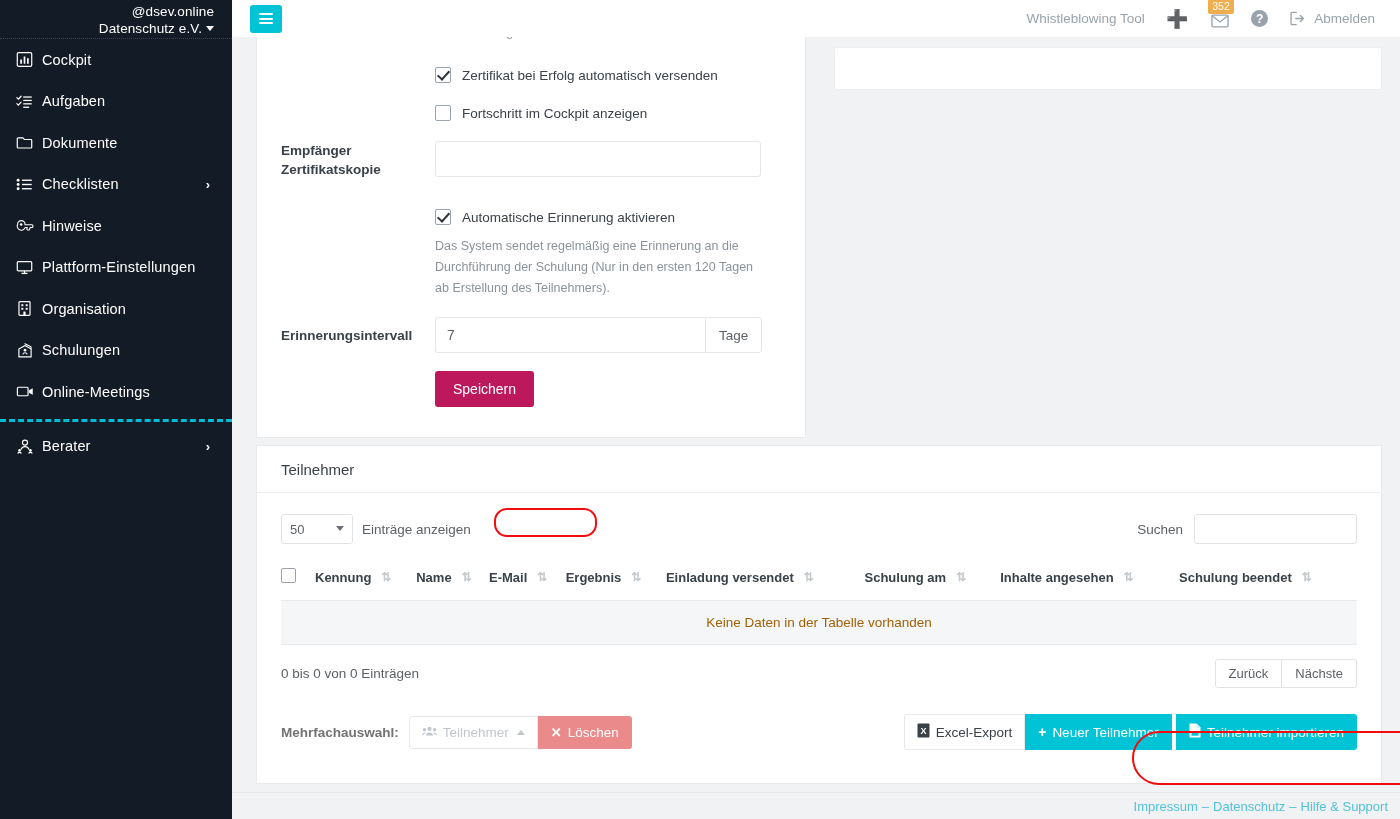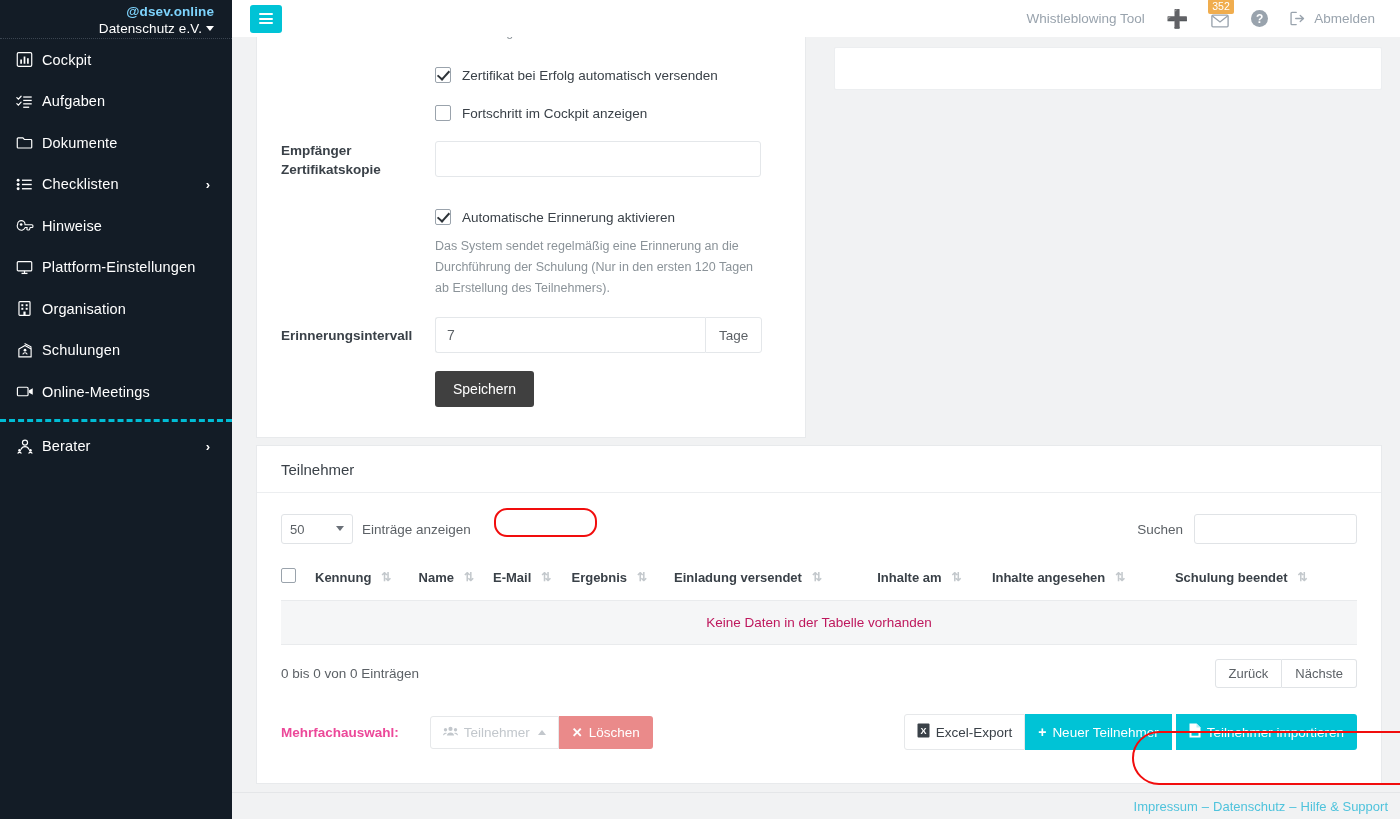--- a/index.html
+++ b/index.html
@@ -19,21 +19,21 @@
     background: #131c26;
     color: #ffffff;
   }
   #sidebar-header {
     height: 39px;
     padding: 4px 18px 0 0;
     text-align: right;
     border-bottom: 1px dotted #3a4450;
   }
   #sidebar-header .org-mail {
-    font-size: 13.5px; font-weight: bold; color: #7dd3fc;
+    font-size: 13.5px; font-weight: normal; color: #ffffff;
     line-height: 15px; letter-spacing: .1px;
   }
   #sidebar-header .org-name {
     font-size: 13.5px; color: #ffffff;
     line-height: 17px; letter-spacing: .1px;
   }
   #sidebar-header .caret-down {
     display: inline-block; margin-left: 4px;
     border-left: 4px solid transparent;
     border-right: 4px solid transparent;
@@ -171,21 +171,21 @@
   }
   .input-group .ig-addon {
     height: 36px; padding: 0 13px;
     border: 1px solid #e4e7ea;
     border-radius: 0 3px 3px 0;
     background: #ffffff;
     font-size: 13.5px; color: #5c6166;
     display: flex; align-items: center;
   }
   .btn-primary {
-    background: #404040; color: #ffffff;
+    background: #be185d; color: #ffffff;
     border: none; border-radius: 3px;
     font-size: 14px;
     padding: 10px 18px;
     font-family: inherit;
     cursor: pointer;
   }
 
   
   #right-card {
     position: absolute; left: 602px; top: 10px;
@@ -253,42 +253,42 @@
     font-size: 12px; line-height: 12px;
     letter-spacing: -2px;
   }
   .hdr-chk {
     width: 15px; height: 15px;
     border: 1px solid #9aa3ac; border-radius: 2px;
     display: inline-block;
   }
   td.empty-cell {
     text-align: center;
-    font-size: 13.5px; color: #be185d;
+    font-size: 13.5px; color: #a16207;
     background: #f5f6f7;
     padding: 14px 0;
     border-bottom: 1px solid #e9ebed;
   }
   .dt-bottom {
     display: flex; align-items: center;
     margin-top: 14px;
   }
   .dt-info { font-size: 13.5px; color: #5c6166; }
   .pager { margin-left: auto; display: flex; }
   .pager .pg {
     border: 1px solid #e0e3e6;
     font-size: 13px; color: #5c6166;
     padding: 6px 13px;
     background: #ffffff;
   }
   .pager .pg:first-child { border-radius: 3px 0 0 3px; }
   .pager .pg:last-child { border-left: none; border-radius: 0 3px 3px 0; }
 
   .bulk-row { display: flex; align-items: center; margin-top: 26px; }
-  .bulk-label { font-size: 13.5px; font-weight: bold; color: #ec4899; margin-right: 31px; }
+  .bulk-label { font-size: 13.5px; font-weight: bold; color: #737373; margin-right: 10px; }
   .btn-group { display: flex; }
   .btn-muted {
     background: #ffffff; border: 1px solid #e6e8ea;
     border-radius: 3px 0 0 3px;
     color: #c2c7cc; font-size: 13.5px;
     padding: 8px 12px;
     display: flex; align-items: center; gap: 6px;
   }
   .btn-danger {
     background: #ea8a8a; color: #ffffff;
@@ -632,21 +632,21 @@
                 </span>
               </th>
             <th>
                 <span class="th-inner">
                   <span>Einladung versendet</span>
                   <span class="sort-ico">⇅</span>
                 </span>
               </th>
             <th>
                 <span class="th-inner">
-                  <span>Inhalte am</span>
+                  <span>Schulung am</span>
                   <span class="sort-ico">⇅</span>
                 </span>
               </th>
             <th>
                 <span class="th-inner">
                   <span>Inhalte angesehen</span>
                   <span class="sort-ico">⇅</span>
                 </span>
               </th>
             <th>

